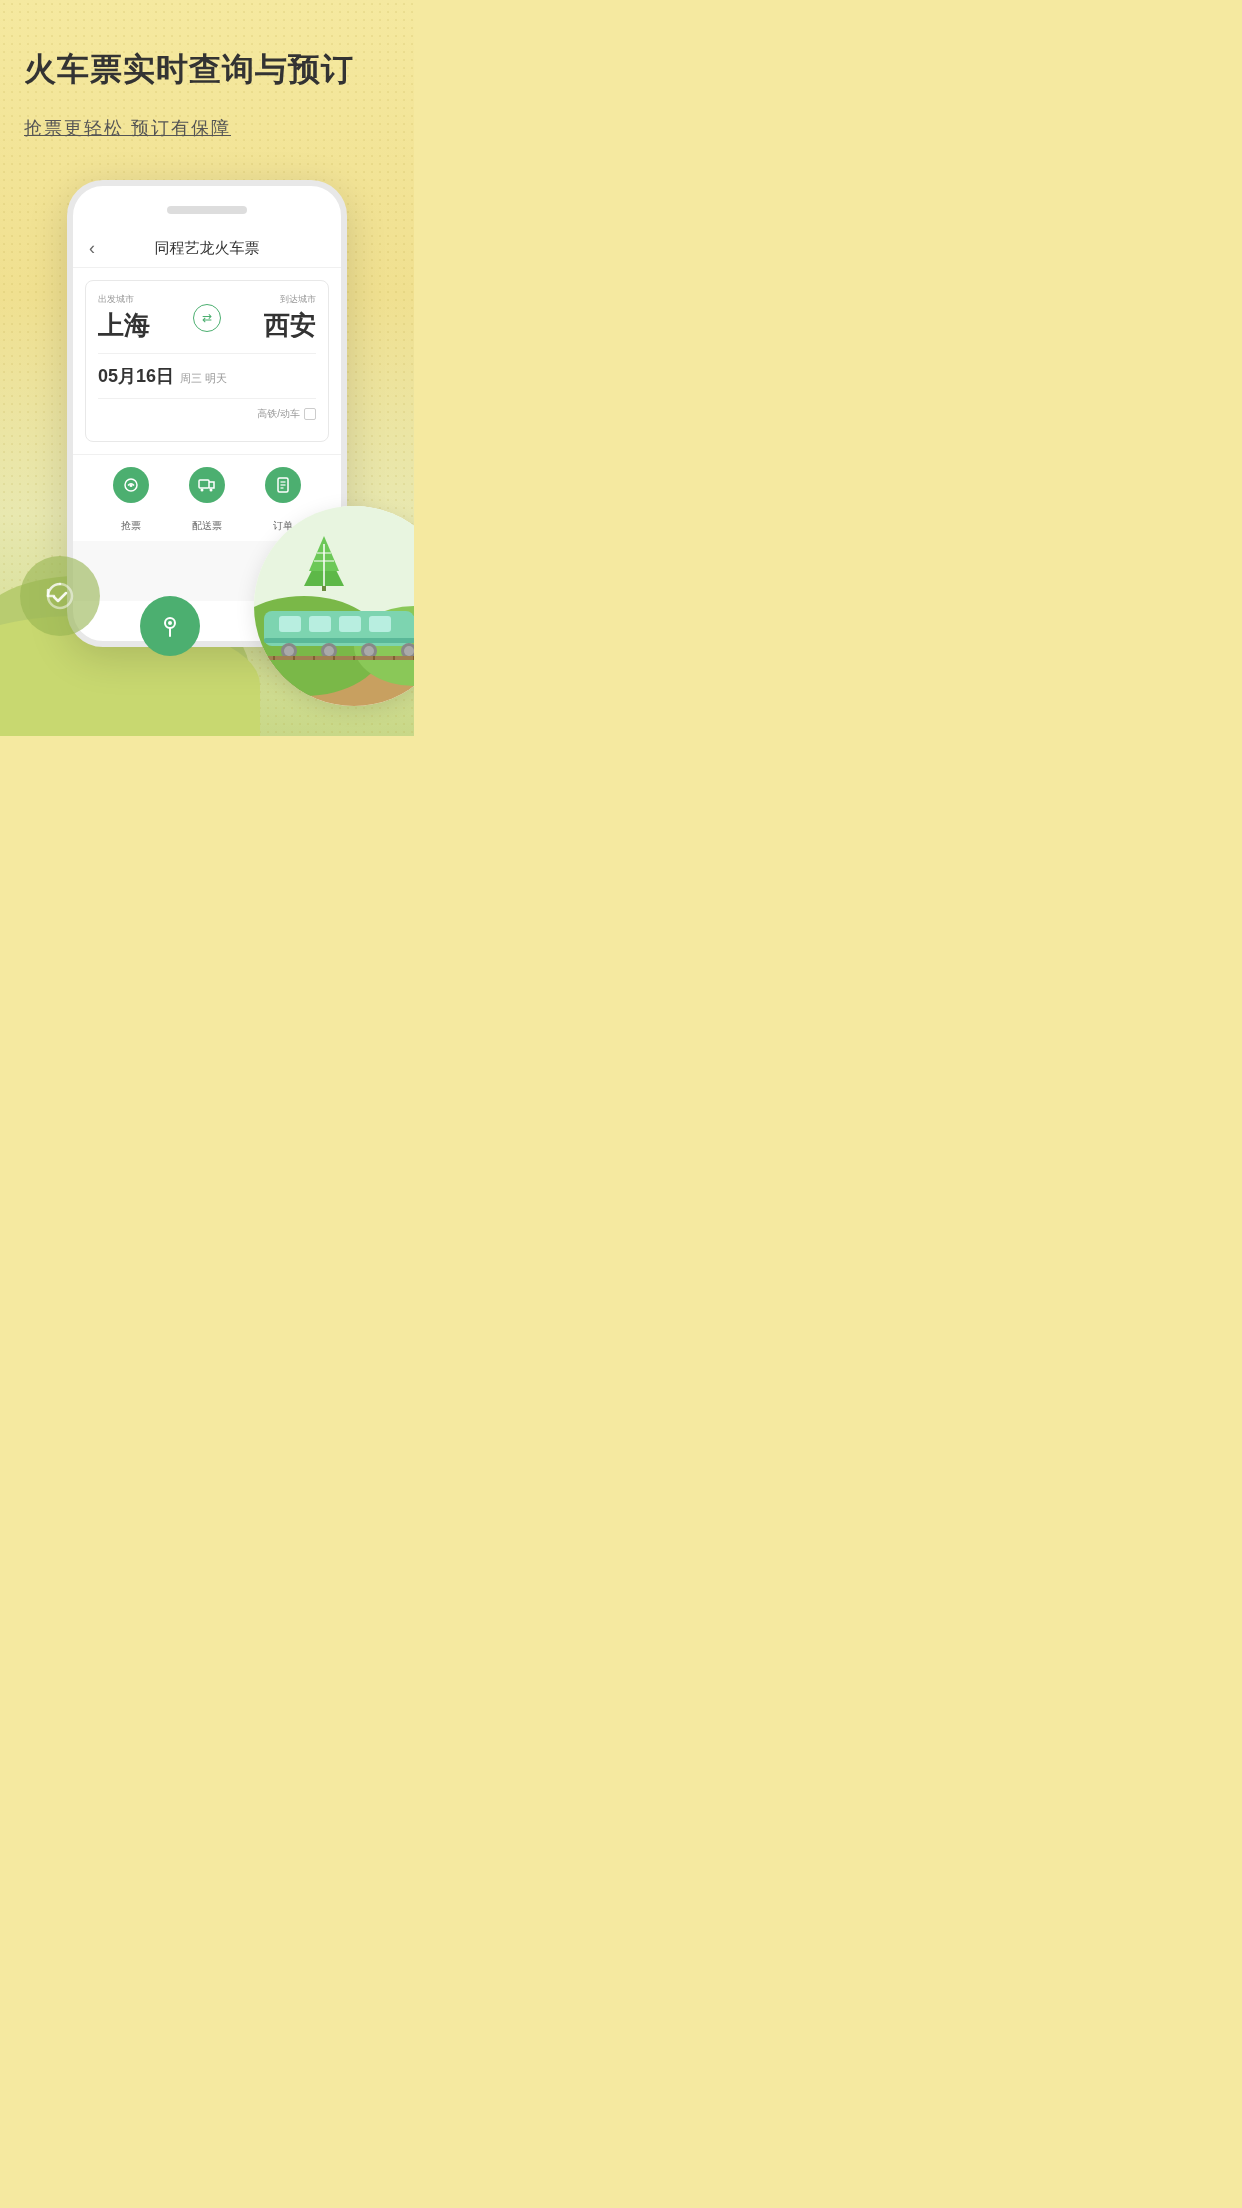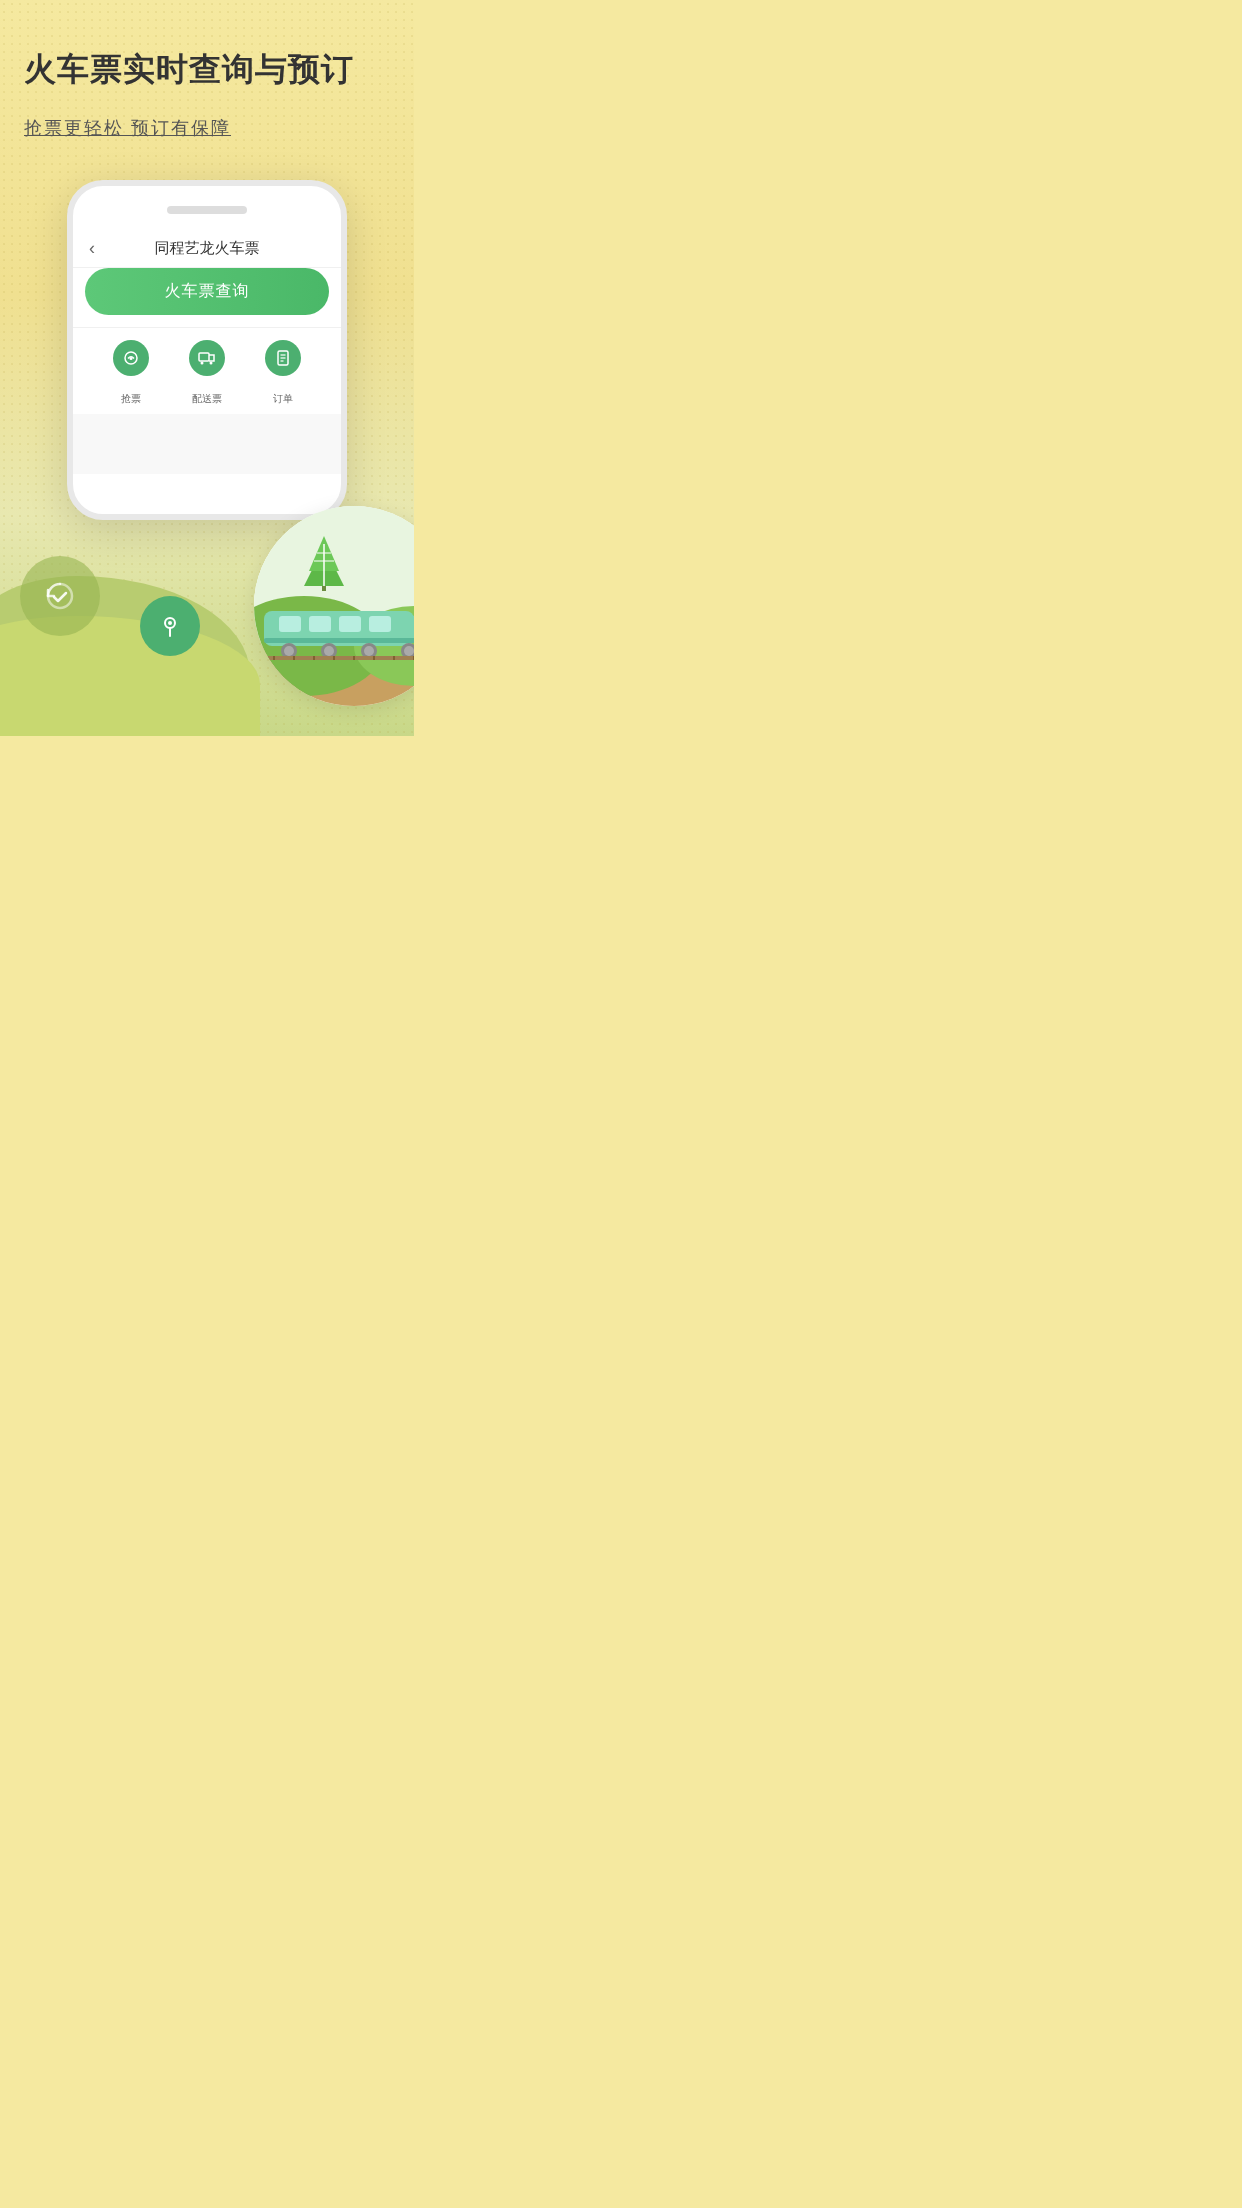--- a/index.html
+++ b/index.html
@@ -356,22 +356,51 @@
     <div class="phone-mockup">
       <div class="phone-notch"></div>
 
       <div class="app-screen">
 
         <div class="app-header">
           <span class="back-btn">‹</span>
           <span class="app-title">同程艺龙火车票</span>
         </div>
 
-
-        <button class="search-btn">火车票查询</button>
+        <div class="search-form">
+
+          <div class="city-row">
+            <div class="city-group">
+              <div class="city-label">出发城市</div>
+              <div class="city-name">上海</div>
+            </div>
+
+            <div class="swap-btn">
+              <span class="swap-icon">⇄</span>
+            </div>
+
+            <div class="city-group right">
+              <div class="city-label">到达城市</div>
+              <div class="city-name">西安</div>
+            </div>
+          </div>
+
+          <div class="date-row">
+            <div class="date-info">
+              <span class="date-main">05月16日</span>
+              <span class="date-sub">周三 明天</span>
+            </div>
+          </div>
+
+          <div class="filter-row">
+            <span class="filter-label">高铁/动车</span>
+            <div class="checkbox"></div>
+          </div>
+        </div>
+
 
         <div class="bottom-icons">
           <div class="icon-item">
             <div class="icon-circle">
               <svg width="16" height="16" viewBox="0 0 16 16" fill="none">
                 <circle cx="8" cy="8" r="6" stroke="white" stroke-width="1.5" fill="none"></circle>
                 <path d="M5 8.5 Q8 5 11 8.5" stroke="white" stroke-width="1.5" fill="none"></path>
                 <circle cx="8" cy="8.5" r="1.5" fill="white"></circle>
               </svg>
             </div>

